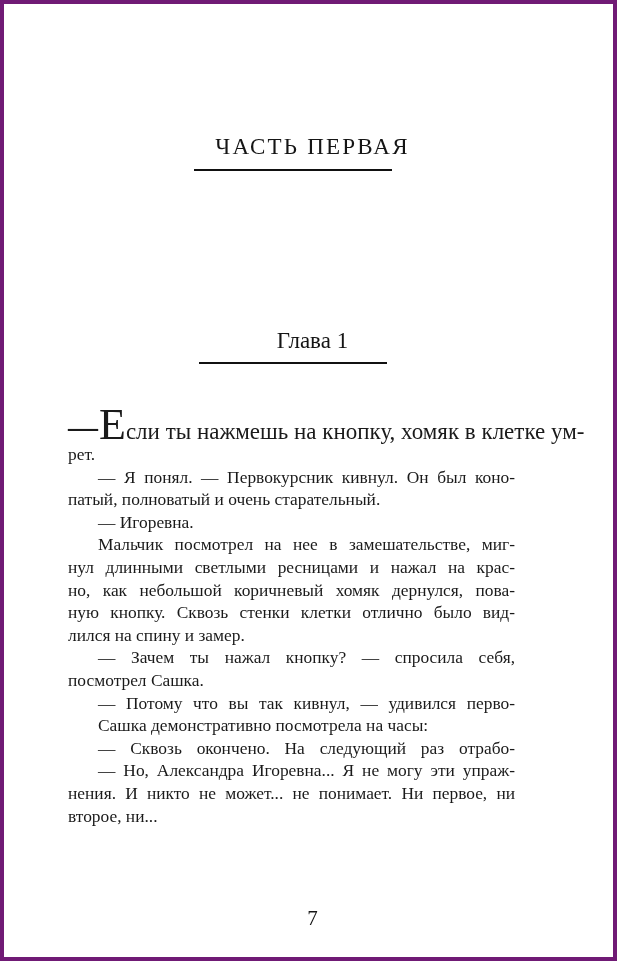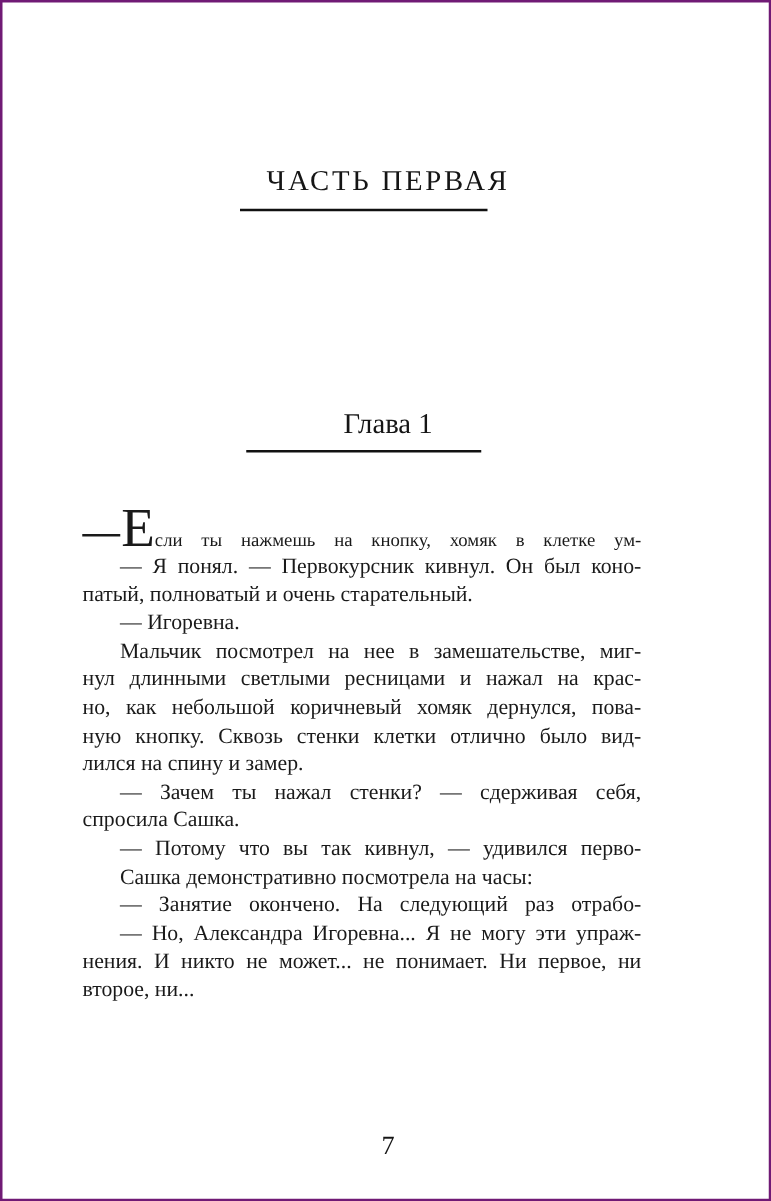--- a/index.html
+++ b/index.html
@@ -13,21 +13,21 @@
     position: relative;
     overflow: hidden;
     font-family: "Liberation Serif", "DejaVu Serif", serif;
     color: #1a1a1a;
   }
   .page-frame {
     position: absolute;
     left: 0; top: 0;
     width: 617px; height: 961px;
     box-sizing: border-box;
-    border: 2px solid #701a75;
+    border: 4px solid #701a75;
     background: #ffffff;
   }
   .part-title {
     position: absolute;
     left: 0; width: 617px;
     top: 128px;
     text-align: center;
     font-size: 23px;
     letter-spacing: 2.2px;
     color: #151515;
@@ -95,21 +95,21 @@
     top: -2px;
   }
   .dropcap-letter {
     font-size: 44px;
     line-height: 36px;
   }
   .first-rest {
     flex: 1;
     text-align: justify;
     text-align-last: justify;
-    font-size: 15px;
+    font-size: 23px;
   }
   .page-number {
     position: absolute;
     left: 0; width: 617px;
     top: 902px;
     text-align: center;
     font-size: 21px;
     color: #151515;
   }
 </style>
@@ -124,33 +124,34 @@
   <div class="chapter-title">Глава 1</div>
   <div class="chapter-rule"></div>
 
   <div class="body-text">
     <div class="first-line">
       <span class="dropcap-dash">—</span>
       <span class="dropcap-letter">Е</span>
       <span class="first-rest">сли ты нажмешь на кнопку, хомяк в клетке ум-</span>
     </div>
     <div id="lines-container">
+        <span class="line">рет.</span>
         <span class="line justify indent">— Я понял. — Первокурсник кивнул. Он был коно-</span>
         <span class="line">патый, полноватый и очень старательный.</span>
         <span class="line indent">— Игоревна.</span>
         <span class="line justify indent">Мальчик посмотрел на нее в замешательстве, миг-</span>
         <span class="line justify">нул длинными светлыми ресницами и нажал на крас-</span>
         <span class="line justify">но, как небольшой коричневый хомяк дернулся, пова-</span>
         <span class="line justify">ную кнопку. Сквозь стенки клетки отлично было вид-</span>
         <span class="line">лился на спину и замер.</span>
-        <span class="line justify indent">— Зачем ты нажал стенки? — сдерживая себя,</span>
-        <span class="line">спросила Сашка.</span>
+        <span class="line justify indent">— Зачем ты нажал кнопку? — спросила себя,</span>
+        <span class="line">посмотрел Сашка.</span>
         <span class="line justify indent">— Потому что вы так кивнул, — удивился перво-</span>
         <span class="line indent">Сашка демонстративно посмотрела на часы:</span>
-        <span class="line justify indent">— Занятие окончено. На следующий раз отрабо-</span>
+        <span class="line justify indent">— Сквозь окончено. На следующий раз отрабо-</span>
         <span class="line justify indent">— Но, Александра Игоревна... Я не могу эти упраж-</span>
         <span class="line justify">нения. И никто не может... не понимает. Ни первое, ни</span>
         <span class="line">второе, ни...</span>
       </div>
   </div>
 
   <div class="page-number">7</div>
 </div>
 
 </body></html>

